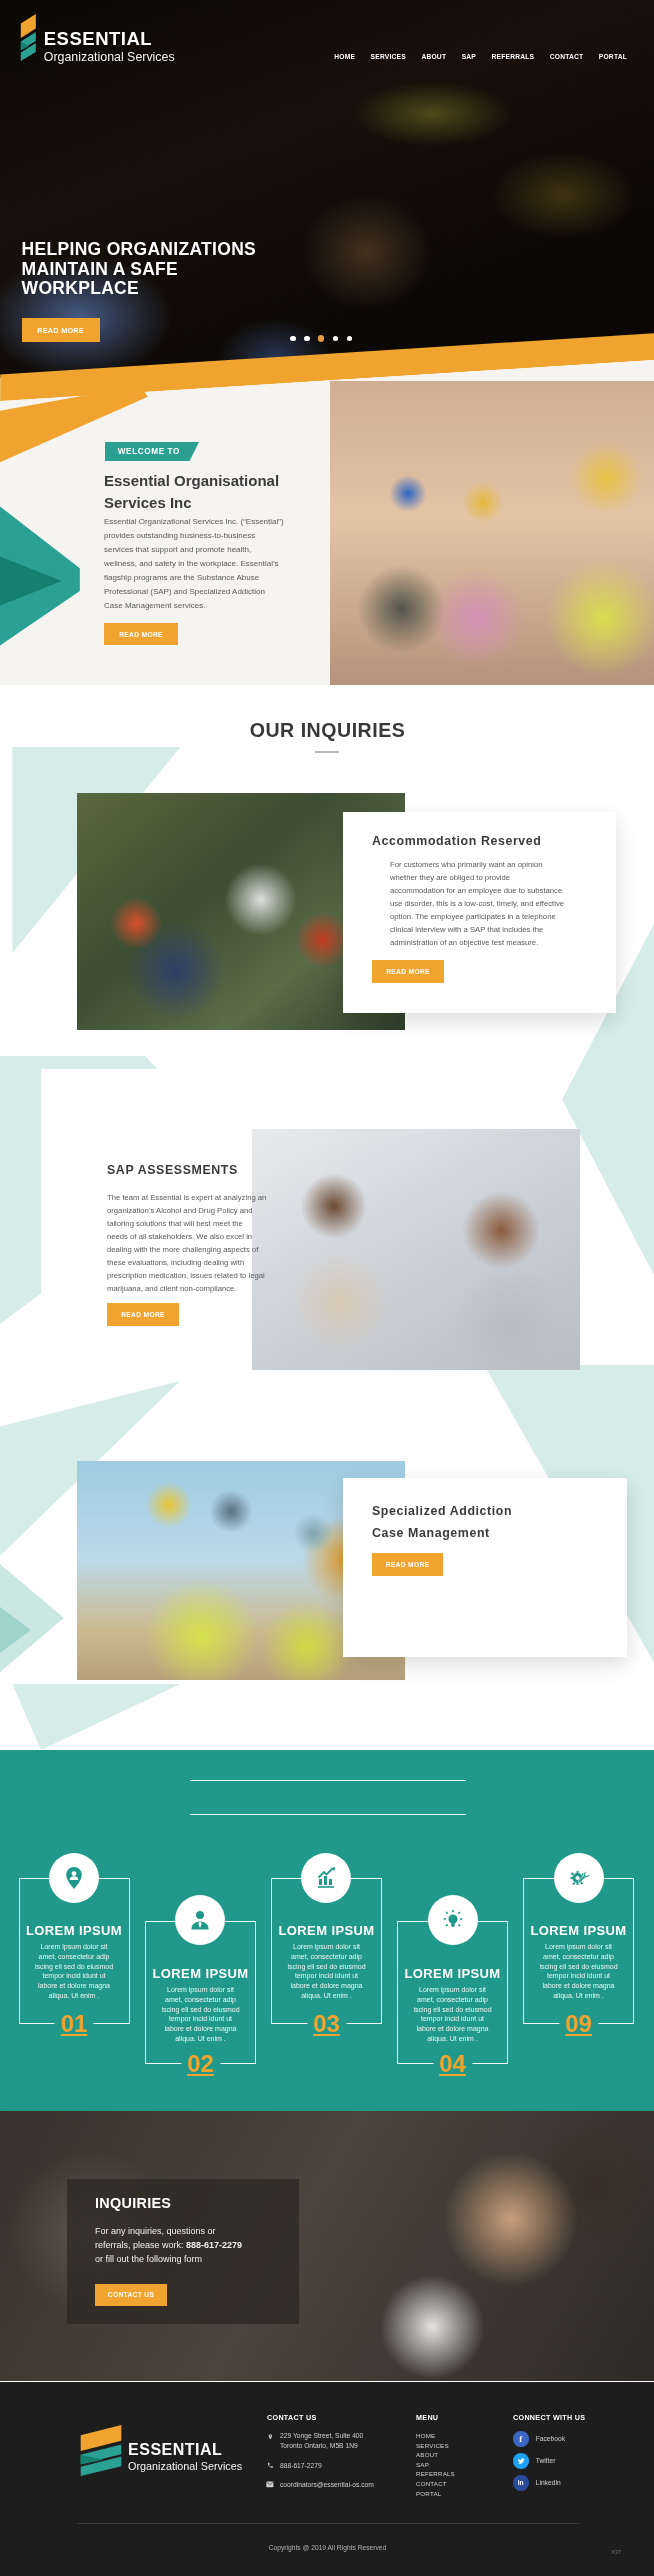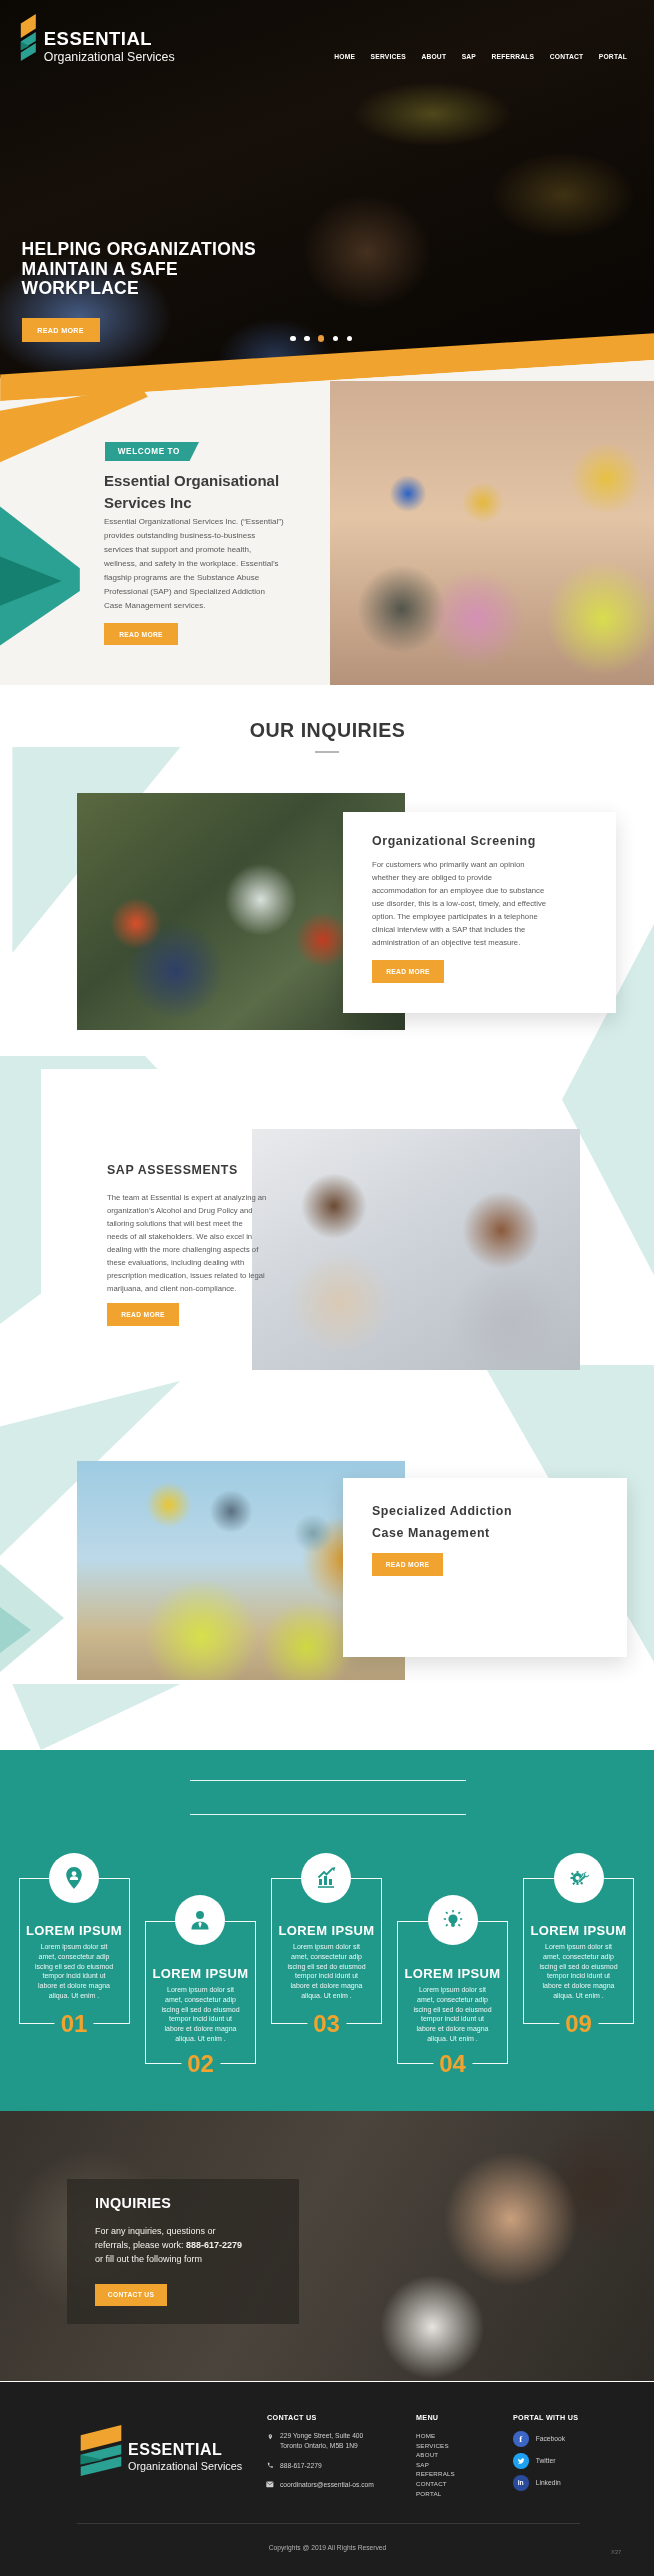--- a/index.html
+++ b/index.html
@@ -61,21 +61,21 @@
   .band-title{position:absolute;left:0;top:1786px;width:655px;text-align:center;color:#fff;
     font-size:17.5px;font-weight:bold;letter-spacing:0.3px;}
   .reason-card{position:absolute;width:111px;border:1px solid rgba(255,255,255,.95);box-sizing:border-box;}
   .reason-circle{position:absolute;width:50px;height:50px;border-radius:50%;background:#fff;
     display:flex;align-items:center;justify-content:center;color:#20998A;}
   .reason-circle svg{width:24px;height:24px;}
   .reason-title{position:absolute;width:100%;text-align:center;color:#fff;font-size:13px;
     font-weight:bold;letter-spacing:0.4px;}
   .reason-body{position:absolute;width:100%;text-align:center;color:#ECF7F5;font-size:7px;line-height:9.8px;}
   .reason-num{position:absolute;left:50%;transform:translateX(-50%);background:#20998A;color:#F0A32E;
-    font-size:24px;font-weight:bold;padding:0 6.2px;line-height:1;}
+    font-size:24px;font-weight:bold;padding:0 6.2px;line-height:1;text-decoration:underline;}
   
   .inq-bg{position:absolute;left:0;top:2111px;width:655px;height:270px;
     background:
       radial-gradient(circle 67px at 78% 40%, #C99F7D 0%, rgba(201,159,125,0) 100%),
       radial-gradient(circle 62px at 91% 28%, #3A2E26 0%, rgba(58,46,38,0) 100%),
       radial-gradient(circle 52px at 66% 80%, #E6E4E0 0%, rgba(230,228,224,0) 100%),
       radial-gradient(circle 82px at 14% 45%, #5D564C 0%, rgba(93,86,76,0) 100%),
       linear-gradient(120deg,#37322B 0%,#4A443C 45%,#2E2A25 100%);}
   .inq-box{position:absolute;left:67px;top:2179px;width:232px;height:145px;background:rgba(44,40,35,.78);}
   .inq-h{position:absolute;left:95px;top:2195px;color:#fff;font-size:14.4px;font-weight:bold;letter-spacing:0.3px;}
@@ -165,22 +165,22 @@
   <div class="h-underline"></div>
 
   <div class="abs" style="left:77px;top:793px;width:328px;height:237px;
     background:
       radial-gradient(circle 26px at 18% 55%, #D94F2B 0%, rgba(217,79,43,0) 100%),
       radial-gradient(circle 49px at 30% 75%, #2E3F68 0%, rgba(46,63,104,0) 100%),
       radial-gradient(circle 36px at 56% 45%, #D9E0DB 0%, rgba(217,224,219,0) 100%),
       radial-gradient(circle 28px at 75% 62%, #C23C20 0%, rgba(194,60,32,0) 100%),
       linear-gradient(140deg,#5A693F 0%,#3C4D33 40%,#5B6C49 70%,#2F3D2A 100%);"></div>
   <div class="sec-card shadow" style="left:343px;top:812px;width:273px;height:201px;padding:21.6px 28px 0 29px;">
-    <div class="svc-h" style="line-height:15.5px;">Organizational Screening</div>
-    <div class="svc-p" style="margin-top:9.3px;">For customers who primarily want an opinion<br>whether they are obliged to provide<br>accommodation for an employee due to substance<br>use disorder, this is a low-cost, timely, and effective<br>option.  The employee participates in a telephone<br>clinical interview with a SAP that includes the<br>administration of an objective test measure.</div>
+    <div class="svc-h" style="line-height:15.5px;">Accommodation Reserved</div>
+    <div class="svc-p" style="margin-top:9.3px;margin-left:18px;">For customers who primarily want an opinion<br>whether they are obliged to provide<br>accommodation for an employee due to substance<br>use disorder, this is a low-cost, timely, and effective<br>option.  The employee participates in a telephone<br>clinical interview with a SAP that includes the<br>administration of an objective test measure.</div>
     <div class="btn" style="margin-top:10.8px;width:72px;height:23px;">READ MORE</div>
   </div>
 
   <div class="sec-card" style="left:41px;top:1069px;width:452px;height:282px;"></div>
   <div class="abs" style="left:252px;top:1129px;width:328px;height:241px;
     background:
       radial-gradient(circle 33px at 25% 32%, #6B4A33 0%, rgba(107,74,51,0) 100%),
       radial-gradient(circle 52px at 27% 72%, #D9C9B4 0%, rgba(217,201,180,0) 100%),
       radial-gradient(circle 39px at 76% 42%, #8A5A3C 0%, rgba(138,90,60,0) 100%),
       radial-gradient(circle 62px at 79% 82%, #B9BCC2 0%, rgba(185,188,194,0) 100%),
@@ -330,21 +330,21 @@
   <div class="f-menu abs" style="left:416px;top:2431px;">
     <a>HOME</a>
     <a>SERVICES</a>
     <a>ABOUT</a>
     <a>SAP</a>
     <a>REFERRALS</a>
     <a>CONTACT</a>
     <a>PORTAL</a>
   </div>
 
-  <div class="f-head" style="left:513px;top:2413px;">PORTAL WITH US</div>
+  <div class="f-head" style="left:513px;top:2413px;">CONNECT WITH US</div>
   <div class="soc-row" style="left:513px;top:2431px;">
     <div class="soc-circle" style="background:#3C66C4;">
       <span style="color:#fff;font-size:8.8px;font-weight:bold;font-family:'Liberation Serif',serif;">f</span>
     </div>
     <span class="soc-label">Facebook</span>
   </div>
   <div class="soc-row" style="left:513px;top:2453px;">
     <div class="soc-circle" style="background:#1DA1F2;">
       <svg width="8.2" height="8.2" viewBox="0 0 24 24" fill="#fff">
           <path d="M22 5.9c-.7.3-1.5.6-2.3.7.8-.5 1.4-1.3 1.7-2.2-.8.5-1.6.8-2.5 1a3.9 3.9 0 0 0-6.7 3.6A11.1 11.1 0 0 1 4.1 4.8a3.9 3.9 0 0 0 1.2 5.2c-.6 0-1.2-.2-1.8-.5v.1c0 1.9 1.3 3.5 3.1 3.8-.6.2-1.2.2-1.8.1.5 1.6 2 2.7 3.7 2.7A7.9 7.9 0 0 1 2.7 18a11.1 11.1 0 0 0 6 1.7c7.2 0 11.1-6 11.1-11.1v-.5c.8-.6 1.5-1.3 2-2.2z"></path>

